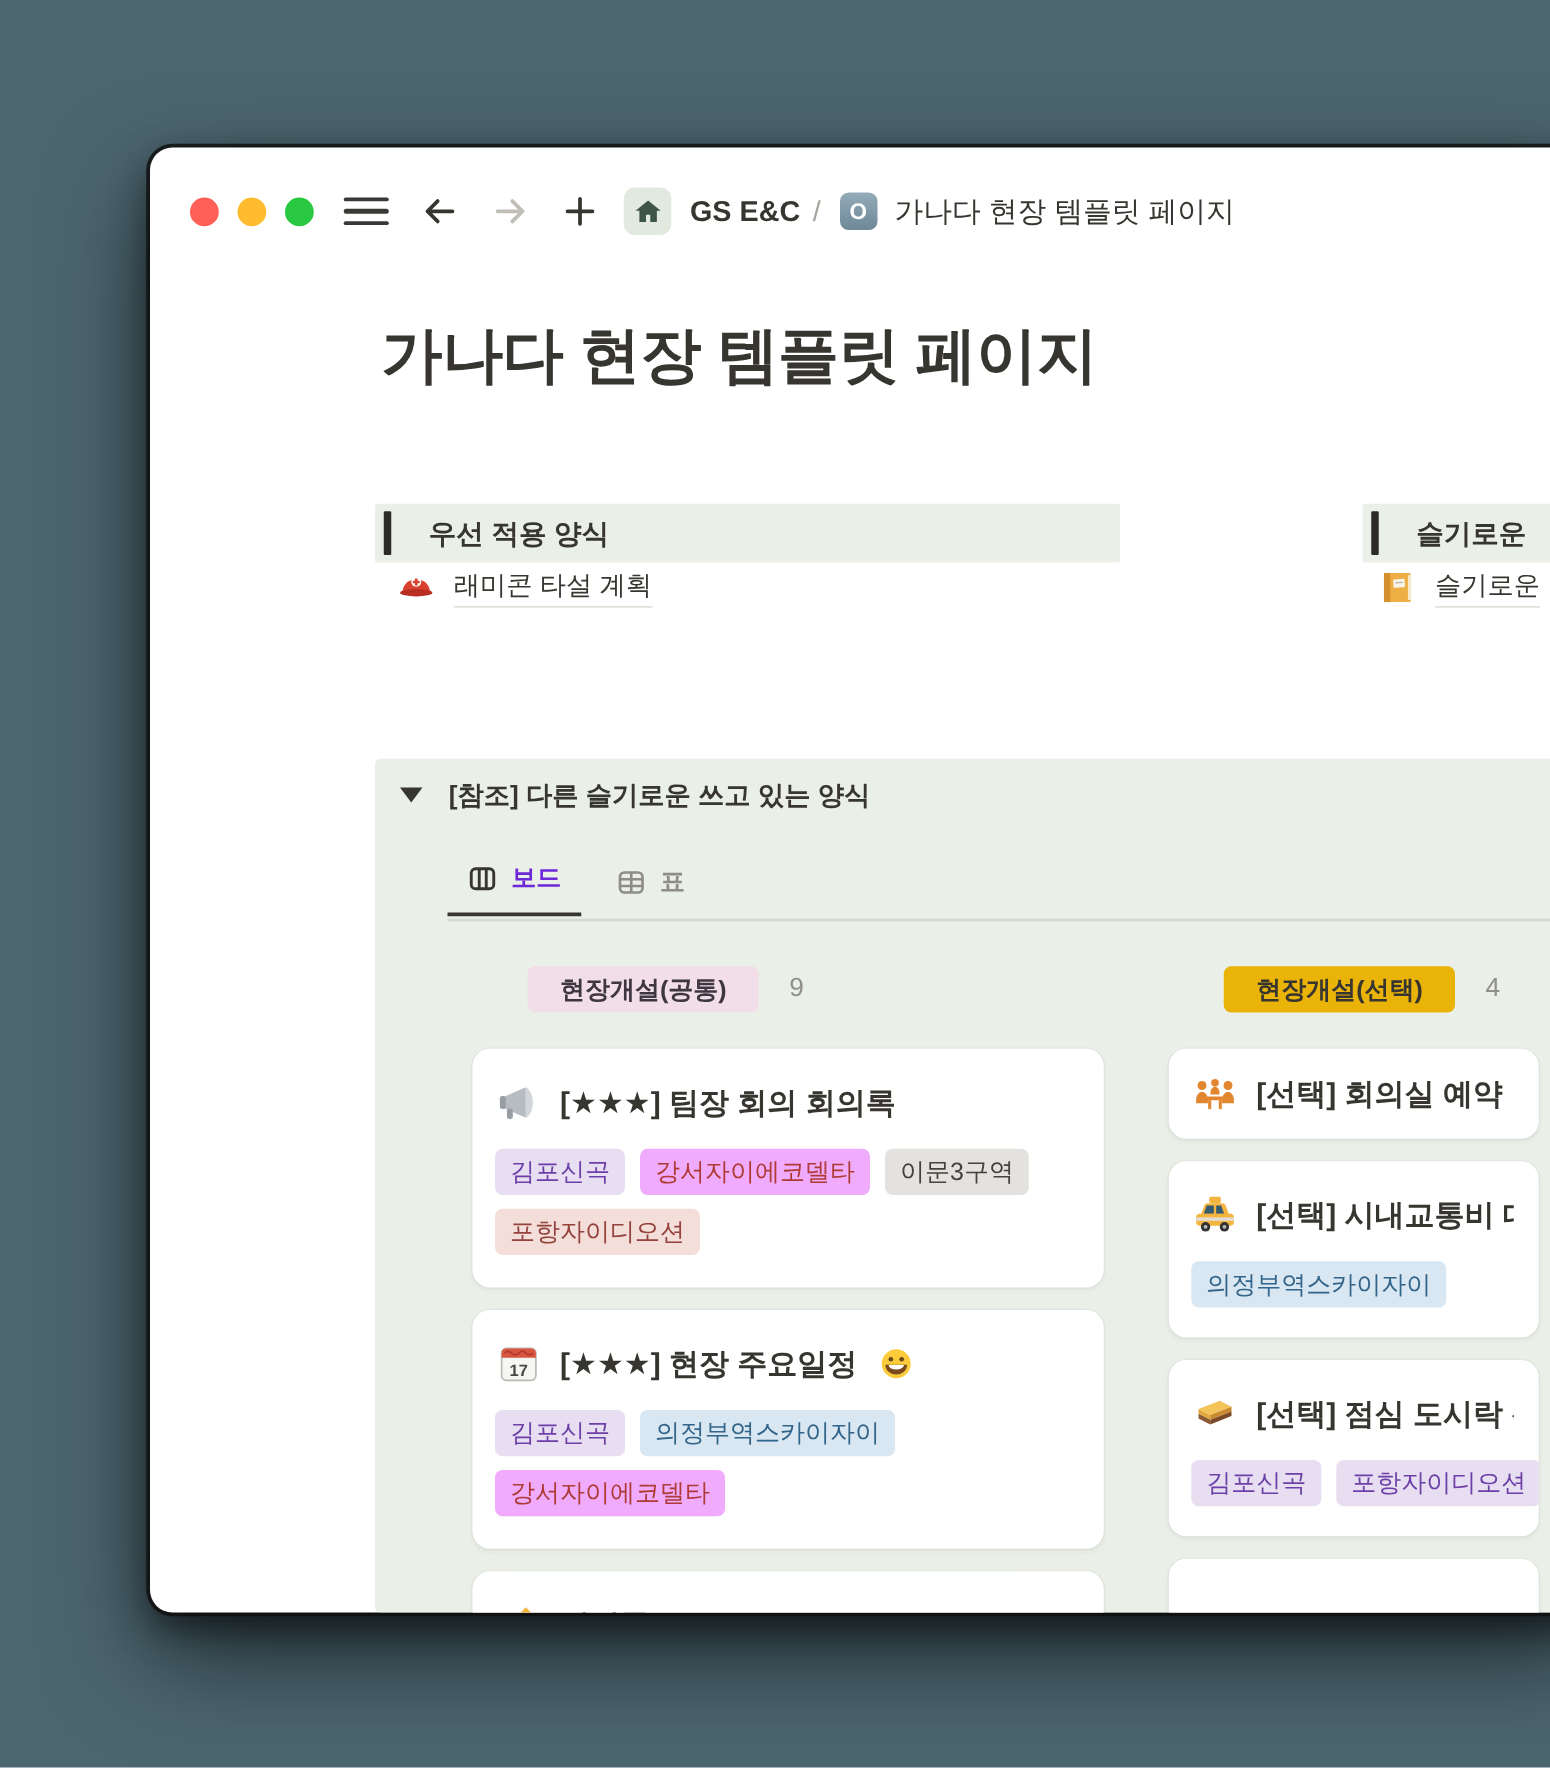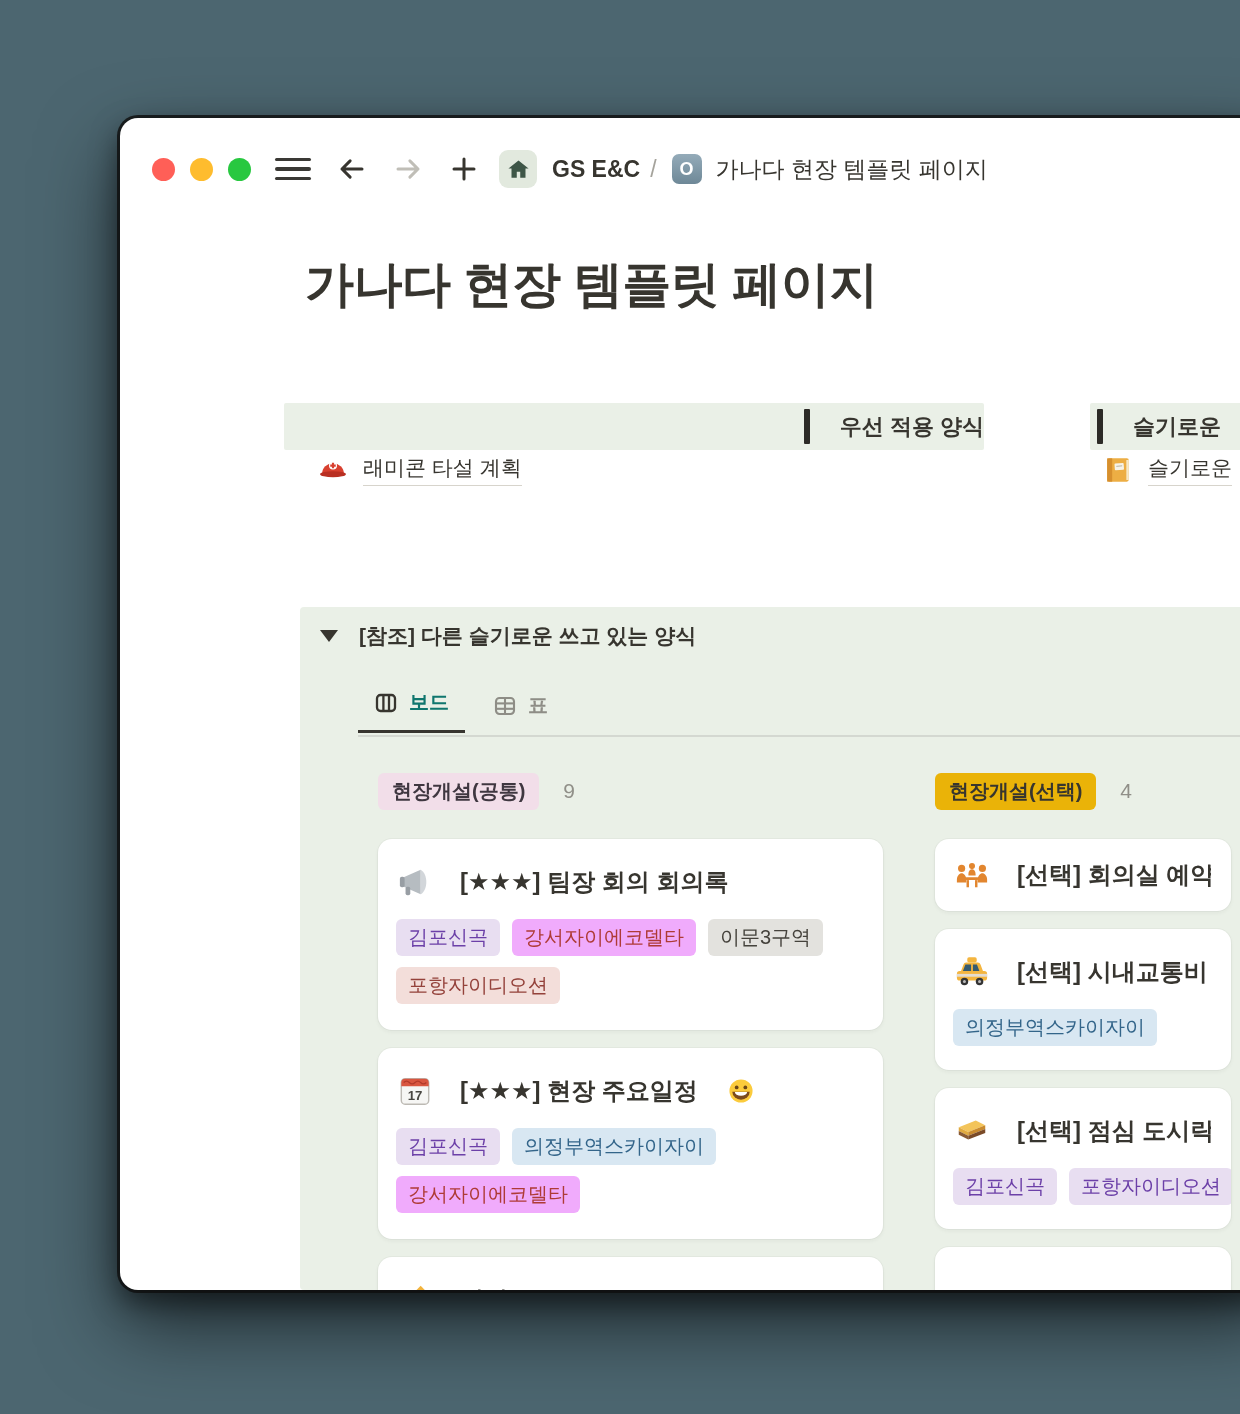--- a/index.html
+++ b/index.html
@@ -28,50 +28,50 @@
   .obadge{margin-left:15px;width:30px;height:30px;border-radius:7px;
     background:linear-gradient(180deg,#94ABB9,#6E8897);
     display:flex;align-items:center;justify-content:center;
     color:#fff;font-weight:700;font-size:18px;flex:none;}
   .crumb-page{margin-left:14px;font-size:23px;font-weight:500;color:#37352F;cursor:pointer;white-space:nowrap;}
   
   .page-title{position:absolute;left:185px;top:134px;font-size:49px;font-weight:700;letter-spacing:-0.5px;}
   .callout{position:absolute;top:285px;height:47px;background:#EAF0E7;display:flex;align-items:center;padding-left:7px;box-sizing:border-box;border-radius:2px;}
   .callout .bar{width:6px;height:35px;background:#2C2B27;border-radius:1px;flex:none;}
   .callout .cap{margin-left:30px;font-size:22px;font-weight:700;white-space:nowrap;}
-  .callout.left{left:164px;width:700px;justify-content:flex-end;}
+  .callout.left{left:180px;width:596px;}
   .callout.right{left:970px;width:190px;}
   .linkrow{position:absolute;top:336px;display:flex;align-items:center;gap:15px;cursor:pointer;}
   .linkrow.l1{left:198px;}
   .linkrow.l2{left:983px;}
   .linkrow .ltext{font-size:21px;font-weight:500;border-bottom:1.6px solid #D7D4CC;padding-bottom:3px;white-space:nowrap;}
   .icon30{width:30px;height:30px;flex:none;}
   
   .toggle-section{position:absolute;left:180px;top:489px;right:0;bottom:0;background:#EAF0E7;border-radius:4px;}
   .toggle-head{position:absolute;left:20px;top:15px;display:flex;align-items:center;gap:21px;cursor:pointer;}
   .tri-down{width:0;height:0;border-left:9px solid transparent;border-right:9px solid transparent;border-top:12px solid #37352F;}
   .toggle-title{font-size:21px;font-weight:700;white-space:nowrap;}
   .tabs{position:absolute;left:58px;top:72px;display:flex;align-items:flex-end;}
   .tab{display:flex;align-items:center;gap:11px;padding:10px 16px 14px;cursor:pointer;}
   .tab .tlabel{font-size:20px;font-weight:600;}
   .tab.active{border-bottom:3.5px solid #37352F;}
-  .tab.active .tlabel{color:#0f766e;}
+  .tab.active .tlabel{color:#6d28d9;}
   .tab.inactive .tlabel{color:#8E8D86;}
   .tab-divider{position:absolute;left:58px;right:0;top:128px;height:1.5px;background:rgba(55,53,47,0.12);}
   .column{position:absolute;top:162px;}
   .column.c1{left:78px;width:505px;}
   .column.c2{left:635px;width:296px;}
   .col-head{display:flex;align-items:center;gap:24px;height:44px;margin-bottom:26px;}
-  .col-badge{font-size:20px;font-weight:600;padding:5px 14px;border-radius:6px;white-space:nowrap;cursor:pointer;}
+  .col-badge{font-size:20px;font-weight:600;padding:5px 26px;border-radius:6px;white-space:nowrap;cursor:pointer;margin-left:44px;}
   .col-badge.pink{background:#F2DEE9;color:#3F3740;}
   .col-badge.gray{background:#eab308;color:#37352F;}
   .col-count{font-size:21px;color:#908F88;}
   .card{background:#fff;border-radius:14px;margin-bottom:18px;cursor:pointer;
     box-shadow:0 0 0 1px rgba(30,30,30,0.03),0 2px 4px rgba(30,30,30,0.05);}
-  .card-head{display:flex;align-items:center;gap:28px;padding:26px 20px 0;text-align:right;}
+  .card-head{display:flex;align-items:center;gap:16px;padding:26px 20px 0;text-align:right;}
   .card.compact .card-head{padding:19px 20px 19px;}
   .icon34{width:34px;height:34px;flex:none;}
   .icon26{width:26px;height:26px;flex:none;margin-left:2px;}
   .card-title{font-size:24px;font-weight:600;color:#37352F;white-space:nowrap;overflow:hidden;display:flex;align-items:center;}
   .card-tags{display:flex;flex-wrap:wrap;gap:11px 12px;padding:20px 18px 26px;}
   .column.c2 .card-tags{flex-wrap:nowrap;overflow:hidden;padding-bottom:24px;}
   .card.titleonly{padding-bottom:36px;}
   .card.stub{height:92px;}
   .tag{font-size:20px;font-weight:500;padding:5px 12px;border-radius:6px;white-space:nowrap;}
   .tag.purple{background:#E8DEF1;color:#6C40A8;}

